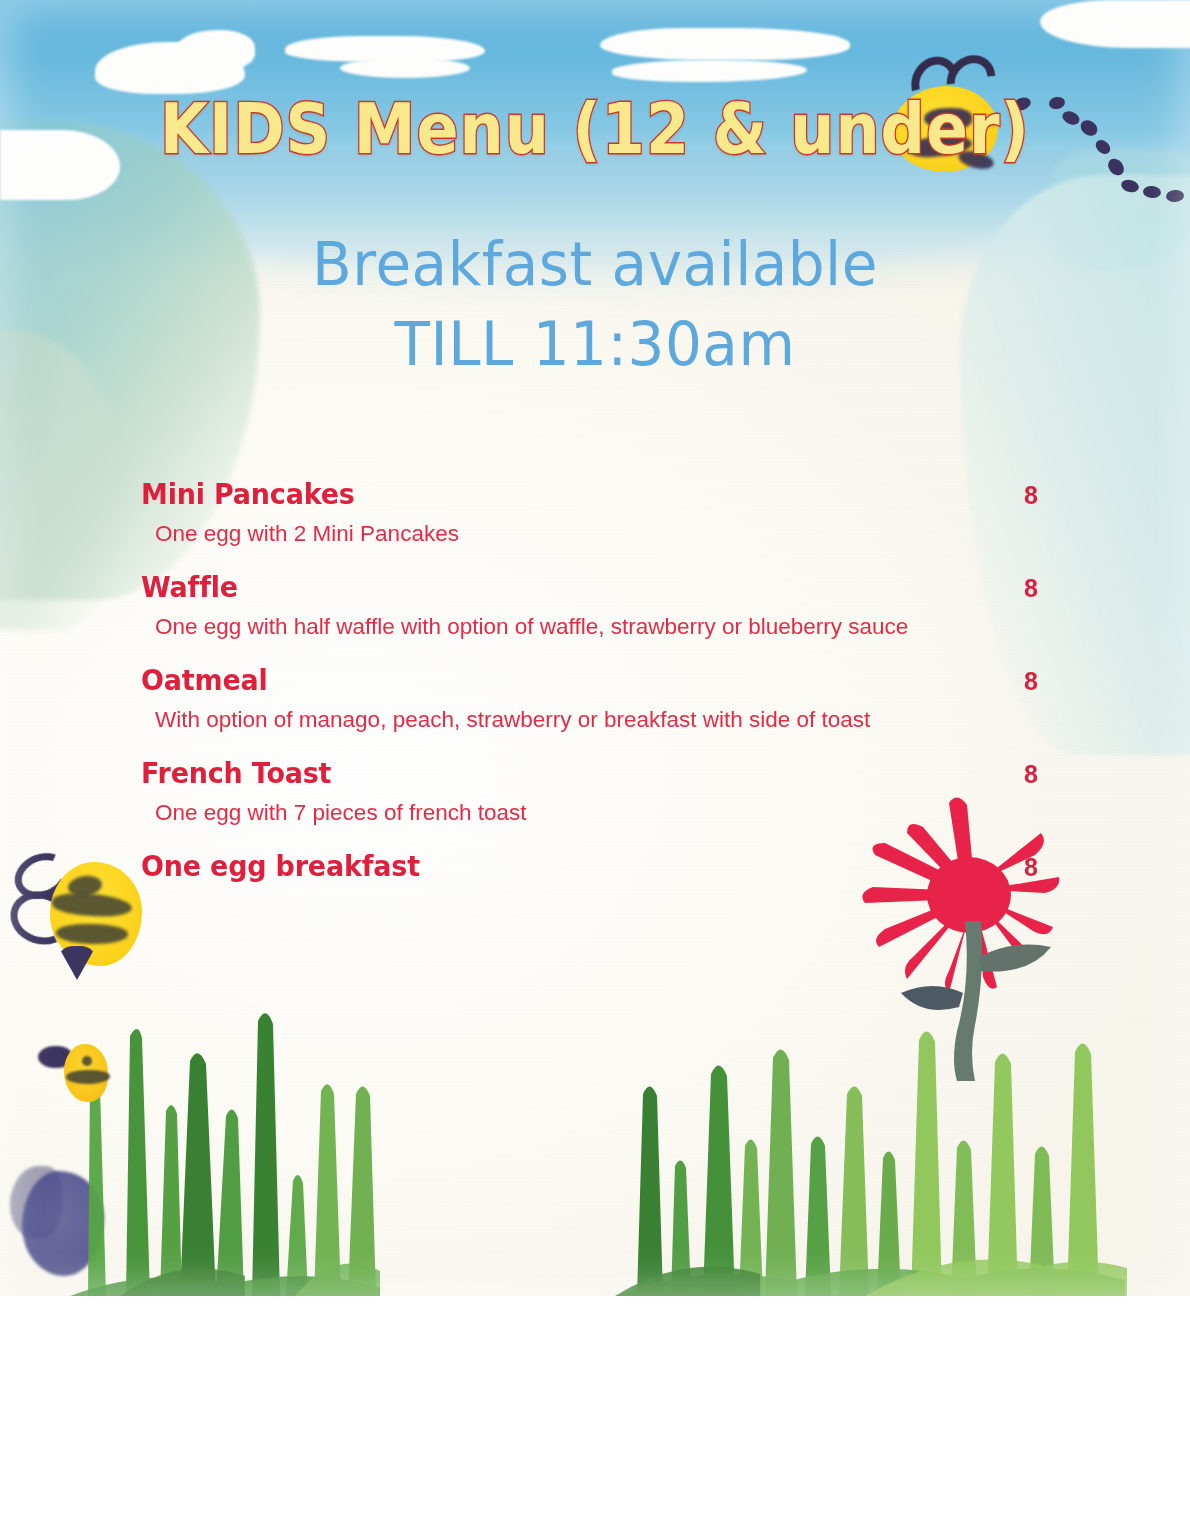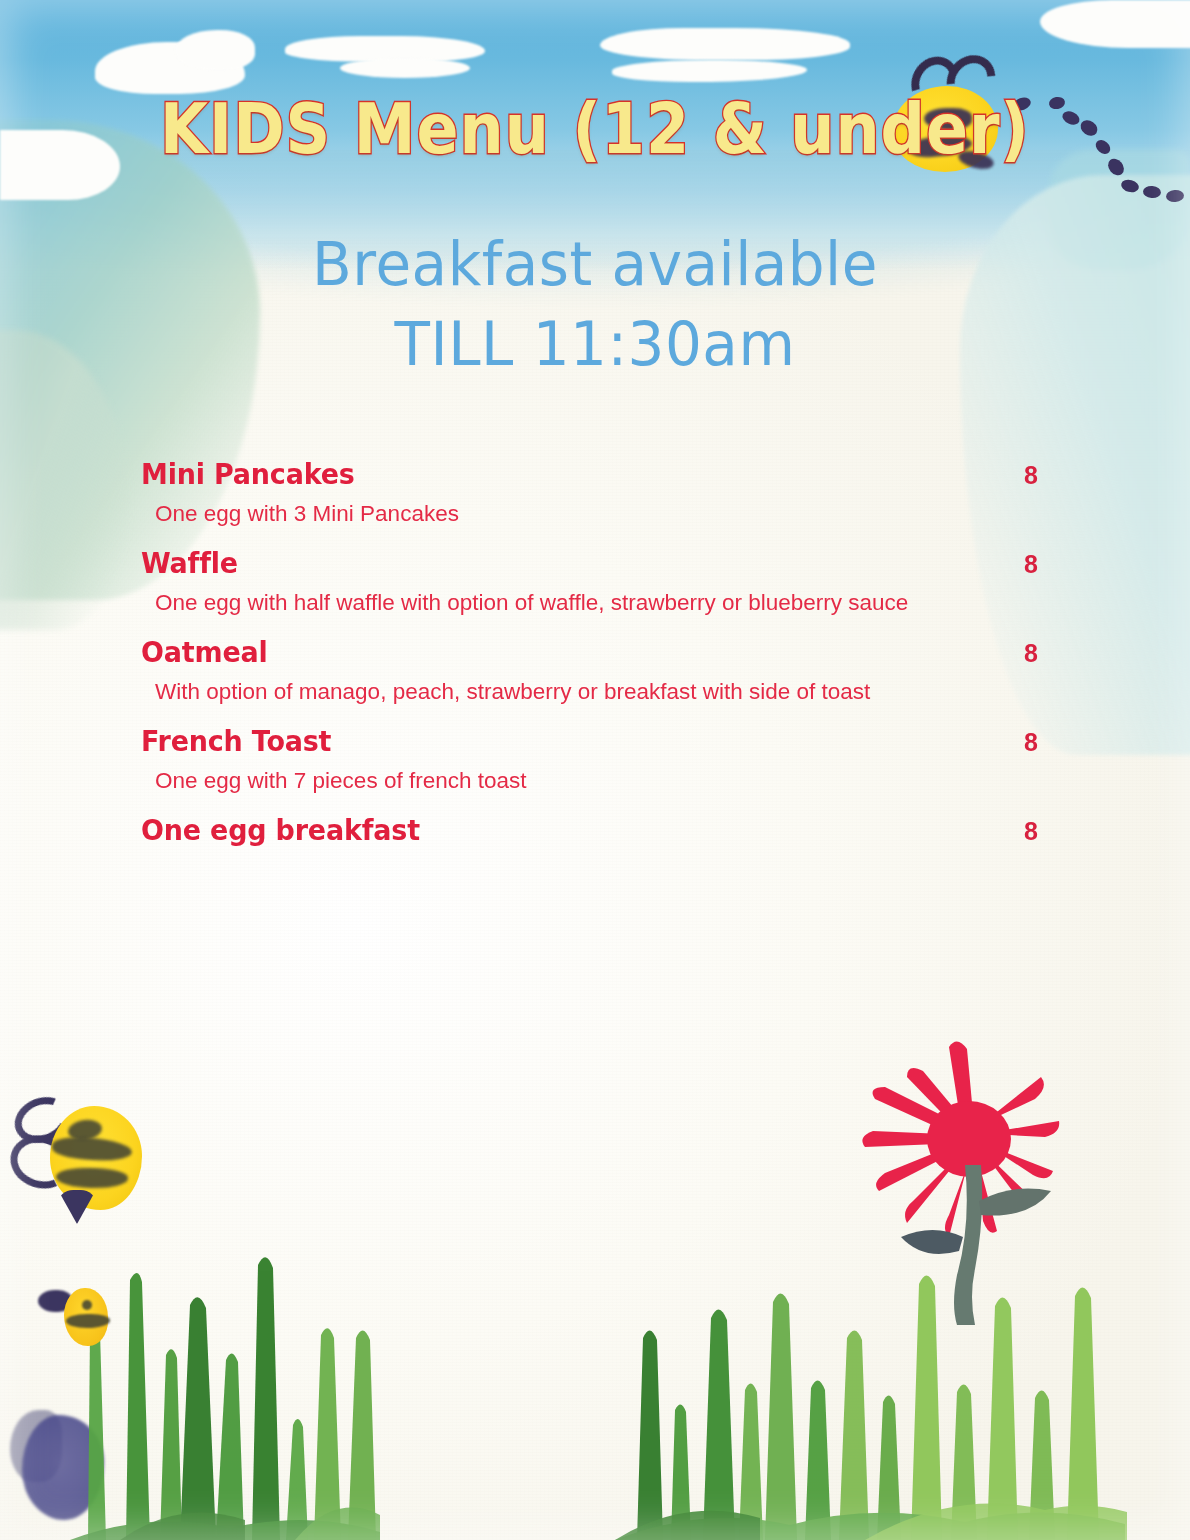--- a/index.html
+++ b/index.html
@@ -8,21 +8,21 @@
     padding: 0;
     background: #ffffff;
   }
   body {
     font-family: "Liberation Sans", sans-serif;
   }
 
   #menu-page {
     position: relative;
     width: 1190px;
-    height: 1540px;
+    height: 1296px;
     overflow: hidden;
     background: #fbfaf4;
   }
 
   
   .paper {
     position: absolute;
     inset: 0;
     background:
       radial-gradient(ellipse 70% 50% at 30% 60%, #ffffff 0%, #fcfbf5 55%, #f7f5ec 100%);
@@ -208,21 +208,21 @@
     font-size: 23.5px;
     color: #6d9a3d;
     letter-spacing: .1px;
   }
 
   .items {
     position: absolute;
     left: 141px; top: 457px;
     width: 920px;
   }
-  .item { position: relative; margin-bottom: 16px; }
+  .item { position: relative; margin-bottom: 16px; margin-top: 20px; }
   .item-head {
     display: flex;
     align-items: baseline;
     justify-content: space-between;
   }
   .item-name {
     font-family: "DejaVu Sans", sans-serif;
     font-size: 29px;
     font-weight: 700;
     color: #e01f3d;
@@ -401,21 +401,21 @@
     </div>
 
 
     <div class="items">
 
       <div class="item">
         <div class="item-head">
           <span class="item-name">Mini Pancakes</span>
           <span class="item-price">8</span>
         </div>
-        <div class="item-desc">One egg with 3 Mini Pancakes</div>
+        <div class="item-desc">One egg with 2 Mini Pancakes</div>
       </div>
 
       <div class="item">
         <div class="item-head">
           <span class="item-name">Waffle</span>
           <span class="item-price">8</span>
         </div>
         <div class="item-desc">One egg with half waffle with option of waffle, strawberry or blueberry sauce</div>
       </div>
 

